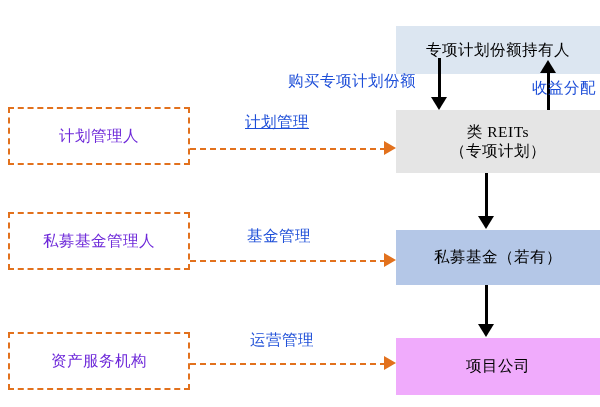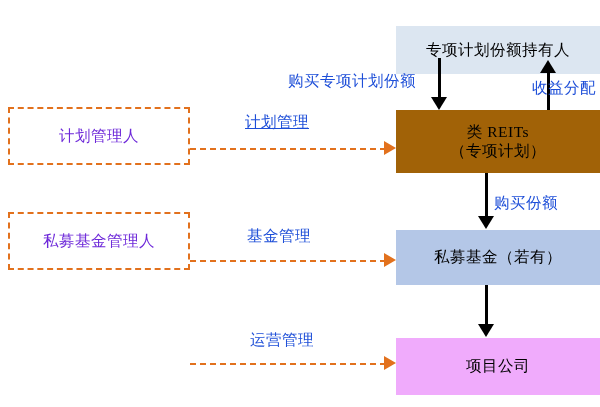--- a/index.html
+++ b/index.html
@@ -36,21 +36,21 @@
     width: 204px;
     height: 48px;
     background: #dce6f1;
     font-size: 15.5px;
   }
   .box-reits {
     left: 396px;
     top: 110px;
     width: 204px;
     height: 63px;
-    background: #a16207;
+    background: #e5e5e5;
     font-size: 15.5px;
   }
   .box-fund {
     left: 396px;
     top: 230px;
     width: 204px;
     height: 55px;
     background: #b4c7e7;
     font-size: 15.5px;
   }
@@ -182,20 +182,23 @@
   <div class="box box-project">
     <span>项目公司</span>
   </div>
 
   <div class="dashed-box db-1">
     <span>计划管理人</span>
   </div>
   <div class="dashed-box db-2">
     <span>私募基金管理人</span>
   </div>
+  <div class="dashed-box db-3">
+    <span>资产服务机构</span>
+  </div>
 
   <div class="dash-line dl-1"></div>
   <div class="arrow-right ar-1"></div>
 
   <div class="dash-line dl-2"></div>
   <div class="arrow-right ar-2"></div>
 
   <div class="dash-line dl-3"></div>
   <div class="arrow-right ar-3"></div>
 
@@ -207,17 +210,16 @@
 
   <div class="vline v-reits-fund"></div>
   <div class="arrow-down a-reits-fund"></div>
 
   <div class="vline v-fund-project"></div>
   <div class="arrow-down a-fund-project"></div>
 
   <div class="label lb-buy-plan">购买专项计划份额</div>
   <div class="label lb-income">收益分配</div>
   <div class="label lb-plan-mgmt">计划管理</div>
-  <div class="label lb-buy-share">购买份额</div>
   <div class="label lb-fund-mgmt">基金管理</div>
   <div class="label lb-oper-mgmt">运营管理</div>
 
 </div>
 
 </body></html>

